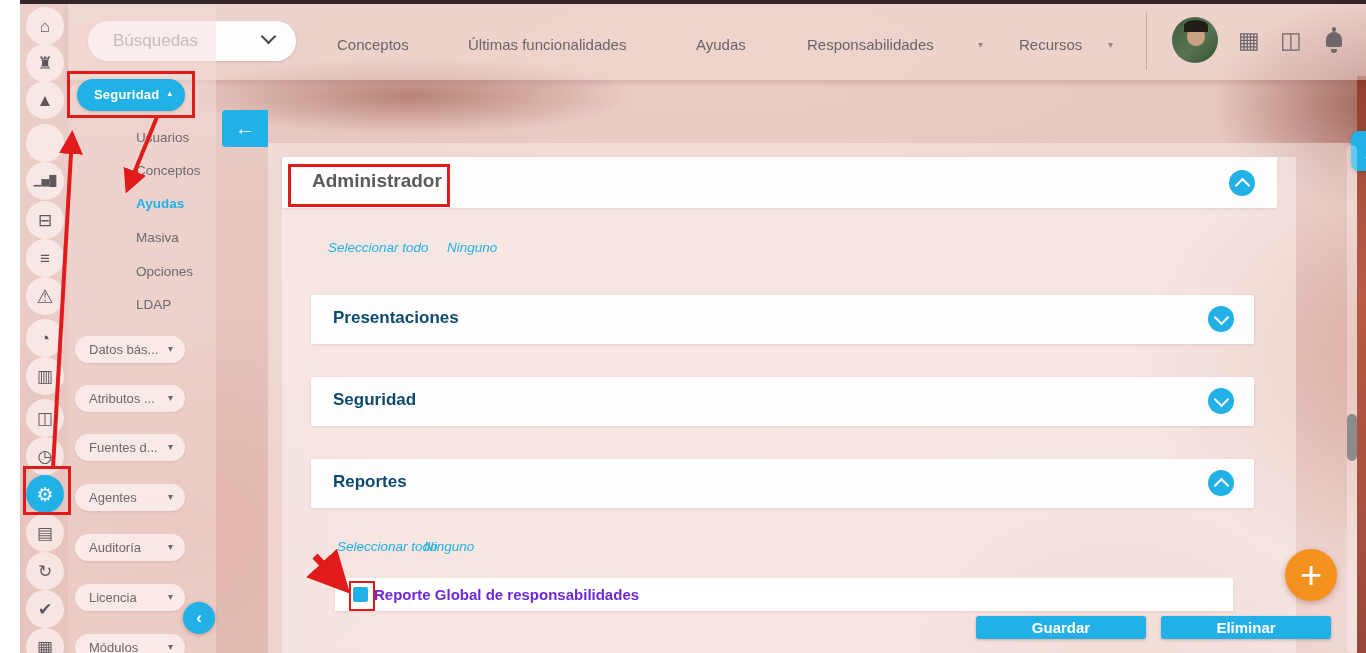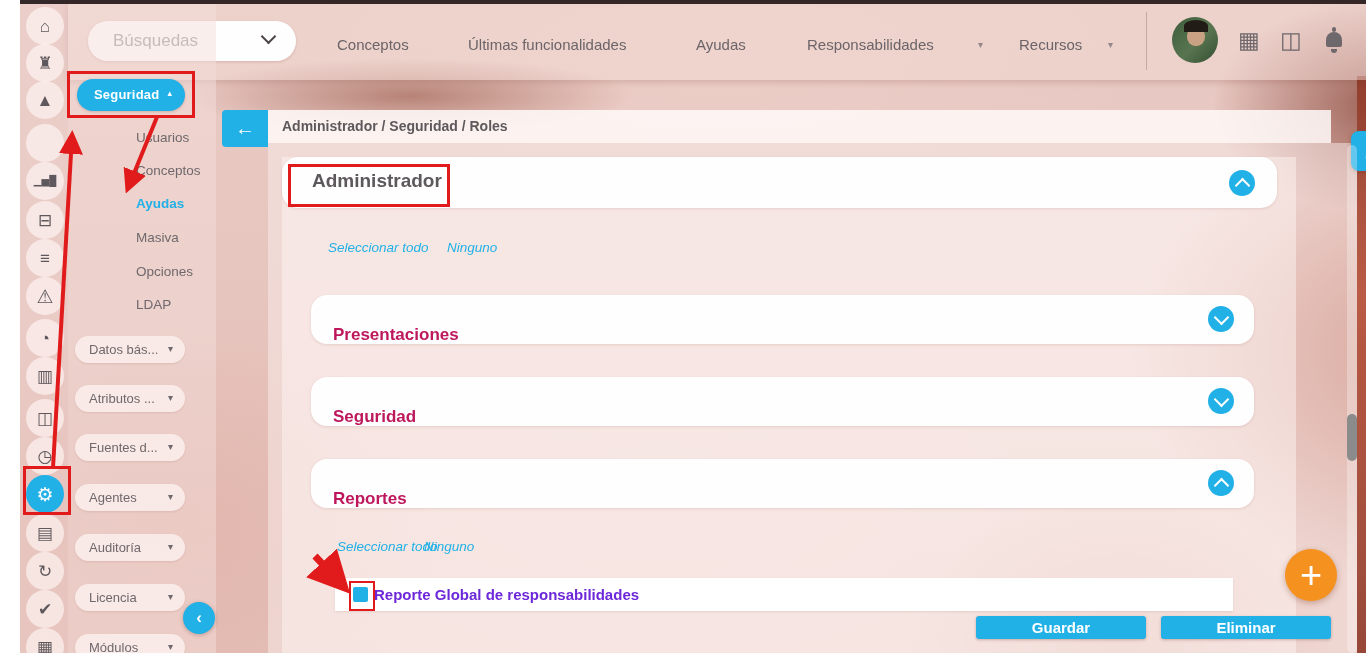--- a/index.html
+++ b/index.html
@@ -70,25 +70,25 @@
     font-weight:bold;font-size:17px;display:flex;align-items:center;justify-content:center;cursor:pointer;
     box-shadow:0 1px 4px rgba(100,40,30,.3);}
 
   
   .back-btn{left:202px;top:110px;width:46px;height:37px;background:#21b1e7;border-radius:4px 0 0 4px;cursor:pointer;
     display:flex;align-items:center;justify-content:center;color:#fff;font-size:20px;font-weight:bold;}
   .crumb-bar{left:248px;top:110px;width:1063px;height:33px;background:rgba(255,250,249,.85);}
   .crumb{position:absolute;left:14px;top:8px;font-size:14px;font-weight:bold;color:#5d585c;}
   .outer-panel{left:248px;top:143px;width:1089px;height:510px;background:rgba(250,238,235,.5);}
   .inner-body{left:262px;top:157px;width:1014px;height:496px;background:rgba(253,244,242,.5);}
-  .card{background:#fffefe;border-radius:16px;box-shadow:0 1px 3px rgba(120,60,50,.14);}
+  .card{background:#fffefe;border-radius:2px;box-shadow:0 1px 3px rgba(120,60,50,.14);}
   .card-admin{left:262px;top:157px;width:995px;height:51px;}
   .card-title{position:absolute;left:30px;top:13px;font-size:19px;font-weight:bold;color:#5d585c;}
   .sec-card{left:291px;width:943px;height:49px;}
-  .sec-card .lbl{position:absolute;left:22px;top:30px;font-size:17px;font-weight:bold;color:#be185d;}
+  .sec-card .lbl{position:absolute;left:22px;top:13px;font-size:17px;font-weight:bold;color:#0c4a6e;}
   .chv-btn{position:absolute;width:26px;height:26px;border-radius:50%;background:#21b1e7;cursor:pointer;
     display:flex;align-items:center;justify-content:center;}
   .link{font-size:13.5px;font-style:italic;color:#21b1e7;cursor:pointer;font-weight:normal;}
   .check-row{left:315px;top:578px;width:898px;height:33px;background:#fff;box-shadow:0 1px 2px rgba(120,60,50,.12);}
   .checkbox{position:absolute;left:18px;top:9px;width:15px;height:15px;background:#21b1e7;border-radius:2px;cursor:pointer;}
   .check-lbl{position:absolute;left:39px;top:8px;font-size:15px;font-weight:bold;color:#6d28d9;cursor:pointer;}
   .btn{top:616px;width:170px;height:23px;background:#21b1e7;border-radius:3px;cursor:pointer;
     display:flex;align-items:center;justify-content:center;color:#fff;font-weight:bold;font-size:15px;
     box-shadow:0 1px 3px rgba(100,40,30,.3);}
   .fab{left:1265px;top:549px;width:52px;height:52px;border-radius:50%;background:#f5911e;cursor:pointer;
@@ -190,23 +190,20 @@
     <div class="abs grp-pill" style="left:7px;top:630px" data-name="sidebar-group-modulos">
       <span class="lbl" data-name="group-label">Módulos</span>
       <span class="car" data-name="caret-down-icon">▾</span>
     </div>
   </div>
   <div class="abs collapse-btn" data-name="sidebar-collapse-button">‹</div>
 
   <div class="abs outer-panel" data-name="content-panel"></div>
   <div class="abs inner-body" data-name="content-body"></div>
   <div class="abs back-btn" data-name="back-button">←</div>
-  <div class="abs crumb-bar" data-name="breadcrumb-bar">
-    <span class="crumb" data-name="breadcrumb">Administrador / Seguridad / Roles</span>
-  </div>
 
   <div class="abs card card-admin" data-name="role-panel-header">
     <span class="card-title" data-name="page-title">Administrador</span>
     <div class="chv-btn" style="left:947px;top:13px" data-name="collapse-role-button">
       <span class="chv up" data-name="chevron-up-icon"></span>
     </div>
   </div>
 
   <span class="abs link" style="left:308px;top:240px" data-name="select-all-link">Seleccionar todo</span>
   <span class="abs link" style="left:427px;top:240px" data-name="none-link">Ninguno</span>

